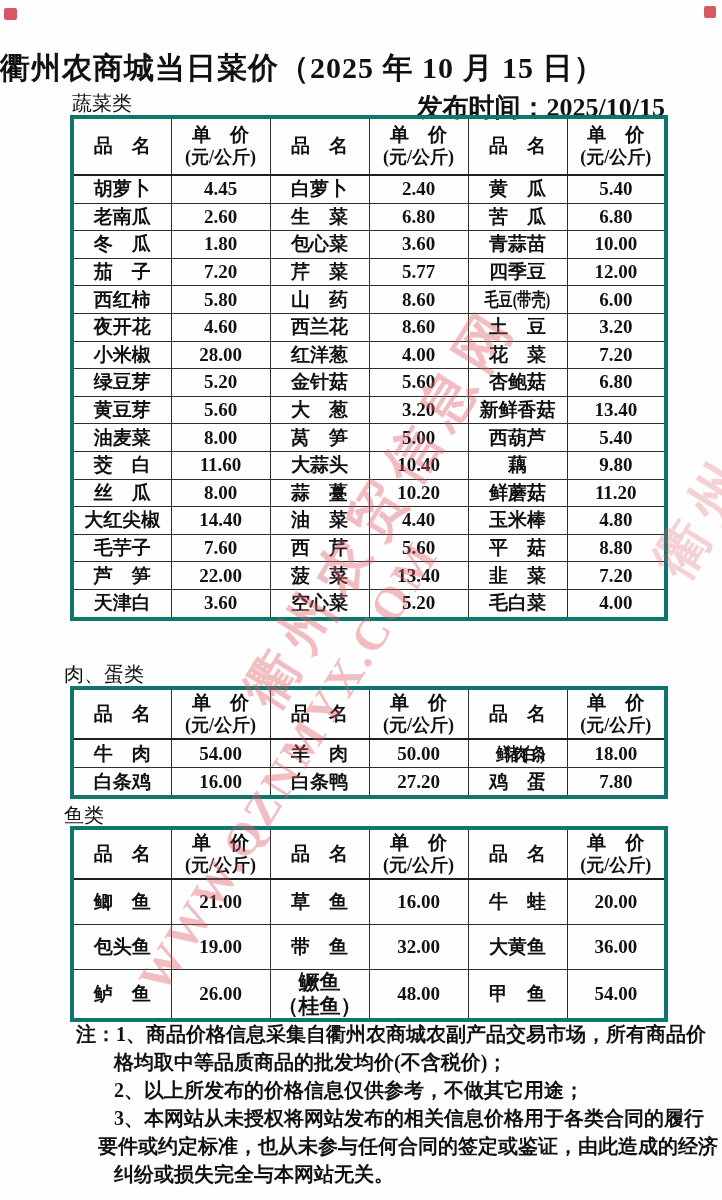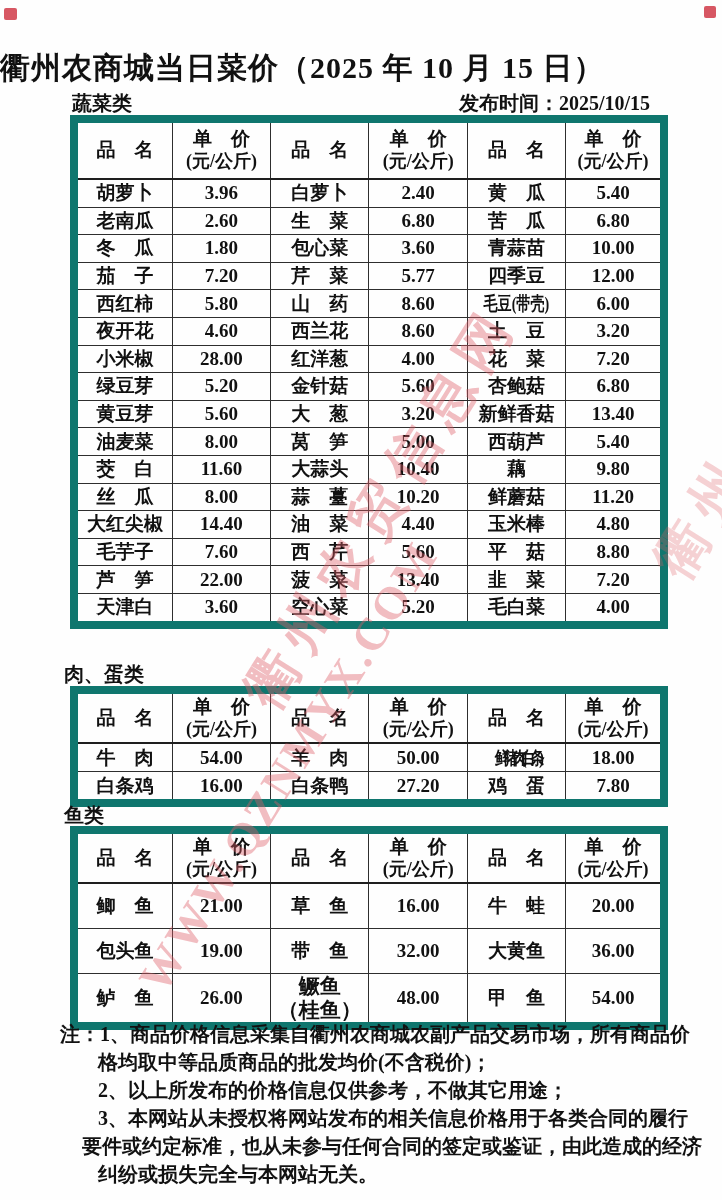--- a/index.html
+++ b/index.html
@@ -7,30 +7,30 @@
     position:relative;width:722px;height:1200px;margin:0 auto;
     background:#fefefe;overflow:hidden;
     font-family:"Liberation Serif","DejaVu Serif",serif;
     color:#111;
   }
   
   .page-title{
     position:absolute;top:48px;left:0;width:100%;
     font-size:30px;font-weight:700;letter-spacing:1px;white-space:nowrap;
   }
-  .sec-label{position:absolute;font-size:20px;font-weight:700;}
+  .sec-label{position:absolute;font-size:20px;font-weight:400;}
   #veg-label{top:90px;left:72px;}
   #meat-label{top:661px;left:64px;}
   #fish-label{top:802px;left:64px;}
-  .publish{position:absolute;top:90px;right:72px;font-size:20px;font-weight:700;}
+  .publish{position:absolute;top:90px;right:57px;font-size:26px;font-weight:700;}
   
   .tbl{
     position:absolute;left:70px;width:598px;
     border-collapse:collapse;table-layout:fixed;
-    border:8px solid #0f766e;background:transparent;
+    border:4px solid #0f766e;background:transparent;
   }
   .tbl th,.tbl td{
     border:1px solid #2e2e2e;text-align:center;vertical-align:middle;
     font-size:19px;font-weight:700;padding:0;overflow:hidden;
   }
   .tbl thead th{border-bottom:2px solid #1e1e1e;line-height:1.2;}
   #veg-table{top:115px;}
   #veg-table thead th{height:55px;}
   #veg-table tbody td{height:26.6px;}
   #meat-table{top:686px;}
@@ -38,21 +38,21 @@
   #meat-table tbody td{height:27px;}
   #fish-table{top:826px;}
   #fish-table thead th{height:48px;}
   #fish-table tbody td{height:44px;}
   .hdr-unit{font-size:18px;}
   
   .fit-squeeze{display:inline-block;transform:scaleX(0.74);transform-origin:center;white-space:nowrap;}
   .fit-overlap{display:inline-block;letter-spacing:-7px;white-space:nowrap;transform:scaleX(0.82);transform-origin:center;font-size:18px;}
   .fit-twoline{display:inline-block;font-size:21px;line-height:1.15;white-space:pre-line;}
   
-  .notes{position:absolute;top:1020px;left:60px;width:612px;font-size:20px;font-weight:700;line-height:28px;}
+  .notes{position:absolute;top:1020px;left:76px;width:612px;font-size:20px;font-weight:700;line-height:28px;}
   .note-line{white-space:nowrap;}
   .ind-0{padding-left:0;}
   .ind-1{padding-left:22px;font-family:Liberation Serif, serif;}
   .ind-2{padding-left:38px;}
   
   .wm{
     position:absolute;z-index:9;pointer-events:none;white-space:nowrap;
     transform:rotate(-58deg);font-weight:700;color:rgba(222,92,102,0.40);
   }
   #wm-cn{font-size:54px;letter-spacing:12px;left:150px;top:470px;}
@@ -96,21 +96,21 @@
           <th>品　名</th>
           <th>
             <div>单　价</div>
             <div class="hdr-unit">(元/公斤)</div>
           </th>
         </tr>
       </thead>
       <tbody>
         <tr>
           <td><span>胡萝卜</span></td>
-          <td>3.96</td>
+          <td>4.45</td>
           <td><span>白萝卜</span></td>
           <td>2.40</td>
           <td><span>黄　瓜</span></td>
           <td>5.40</td>
         </tr>
         <tr>
           <td><span>老南瓜</span></td>
           <td>2.60</td>
           <td><span>生　菜</span></td>
           <td>6.80</td>

